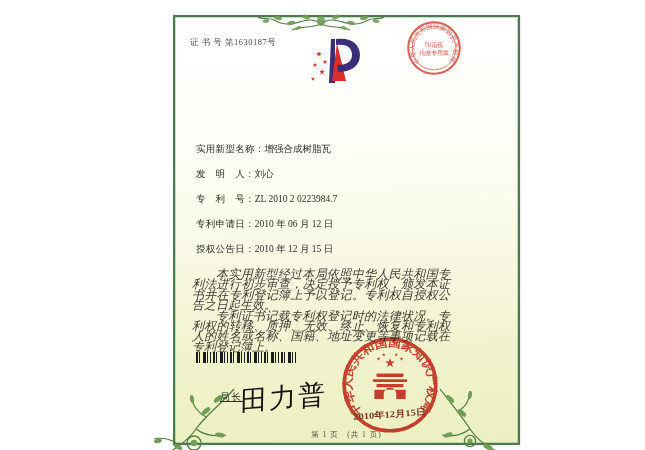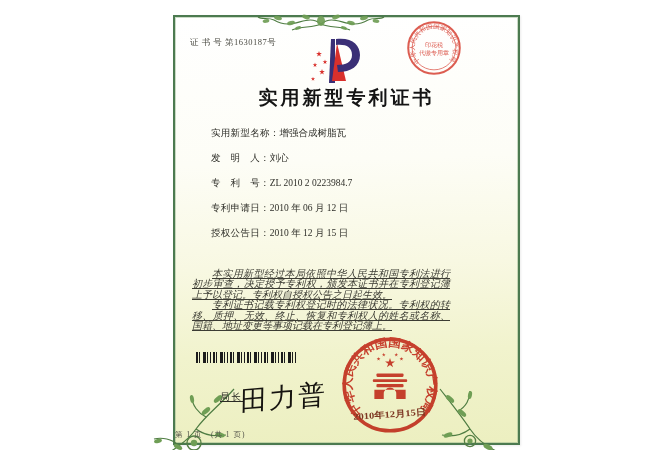--- a/index.html
+++ b/index.html
@@ -11,34 +11,34 @@
   .frame{
     position:absolute;left:173px;top:15px;width:347px;height:430px;
     box-sizing:border-box;border:2px solid #4c7a50;
     box-shadow:inset 0 0 0 1px rgba(140,175,130,.45), 1px 1px 2px rgba(0,0,0,.08);
     background:linear-gradient(178deg,#ffffff 0%,#fdfdf6 34%,#f8f8e2 58%,#f1f3cd 78%,#ecefc0 100%);
   }
   .abs{position:absolute;}
   .cert-no{left:15px;top:20px;font-size:8.5px;color:#4a4a42;letter-spacing:.5px;}
   .title{left:0;top:68px;width:100%;text-align:center;font-size:19px;font-weight:bold;
          color:#141414;letter-spacing:3px;}
-  .fields{left:21px;top:104px;width:250px;margin-left:15px;}
+  .fields{left:21px;top:120px;width:250px;}
   .frow{height:25px;line-height:25px;font-size:9.5px;color:#2e2e28;white-space:nowrap;}
   .frow .lab{letter-spacing:.3px;}
-  .body-text{left:17px;top:252px;width:258px;font-size:10px;line-height:10.4px;
-             color:#3c3c34;text-align:justify;text-justify:inter-character;font-style:italic;text-decoration:underline;}
+  .body-text{left:17px;top:252px;width:258px;font-size:12px;line-height:10.4px;
+             color:#3c3c34;text-align:justify;text-justify:inter-character;font-style:italic;}
   .body-text p{margin:0;text-indent:2em;}
   .barcode{left:21px;top:335px;width:101px;height:11px;
     background:repeating-linear-gradient(90deg,
       #1c1c1c 0 2px,transparent 2px 3px,#1c1c1c 3px 4px,transparent 4px 7px,
       #1c1c1c 7px 10px,transparent 10px 11px,#1c1c1c 11px 12px,transparent 12px 14px,
       #1c1c1c 14px 15px,transparent 15px 17px);}
   .sign-label{left:45px;top:374px;font-size:9.5px;color:#2b2b25;letter-spacing:2px;text-decoration:underline;}
   .sig-svg{left:60px;top:352px;}
-  .footer{left:0;top:413px;width:100%;font-size:7.5px;color:#4e4e46;letter-spacing:1px;}
+  .footer{left:0;top:413px;width:100%;text-align:center;font-size:7.5px;color:#4e4e46;letter-spacing:1px;}
   .seal-small{left:231px;top:3px;}
   .seal-big{left:165px;top:318px;mix-blend-mode:multiply;}
   .logo{left:131px;top:20px;}
   .garland{left:81px;top:-9px;}
   .vine-bl{left:-27px;top:368px;}
   .vine-br{left:261px;top:366px;}
   svg{overflow:visible;}
   svg text{font-family:"Liberation Serif","DejaVu Serif",serif;}
 </style>
 </head>
@@ -130,21 +130,20 @@
     <defs>
       <path id="ssArc" d="M12.6,37.4 A17.5,17.5 0 1 1 37.4,37.4"></path>
     </defs>
     <text font-size="5.6" fill="#d8473a" letter-spacing="0">
       <textPath href="#ssArc" startOffset="0" textLength="80" lengthAdjust="spacingAndGlyphs">中华人民共和国国家知识产权局</textPath>
     </text>
     <text x="25" y="24" text-anchor="middle" font-size="5.4" fill="#d8473a">印花税</text>
     <text x="25" y="31" text-anchor="middle" font-size="5.4" fill="#d8473a">代缴专用章</text>
   </svg>
 
-  <div class="abs title">实用新型专利证书</div>
 
   <div class="abs fields">
     <div class="frow">
       <span class="lab">实用新型名称：</span><span class="val">增强合成树脂瓦</span>
     </div>
     <div class="frow">
       <span class="lab">发　明　人：</span><span class="val">刘心</span>
     </div>
     <div class="frow">
       <span class="lab">专　利　号：</span><span class="val">ZL 2010 2 0223984.7</span>

